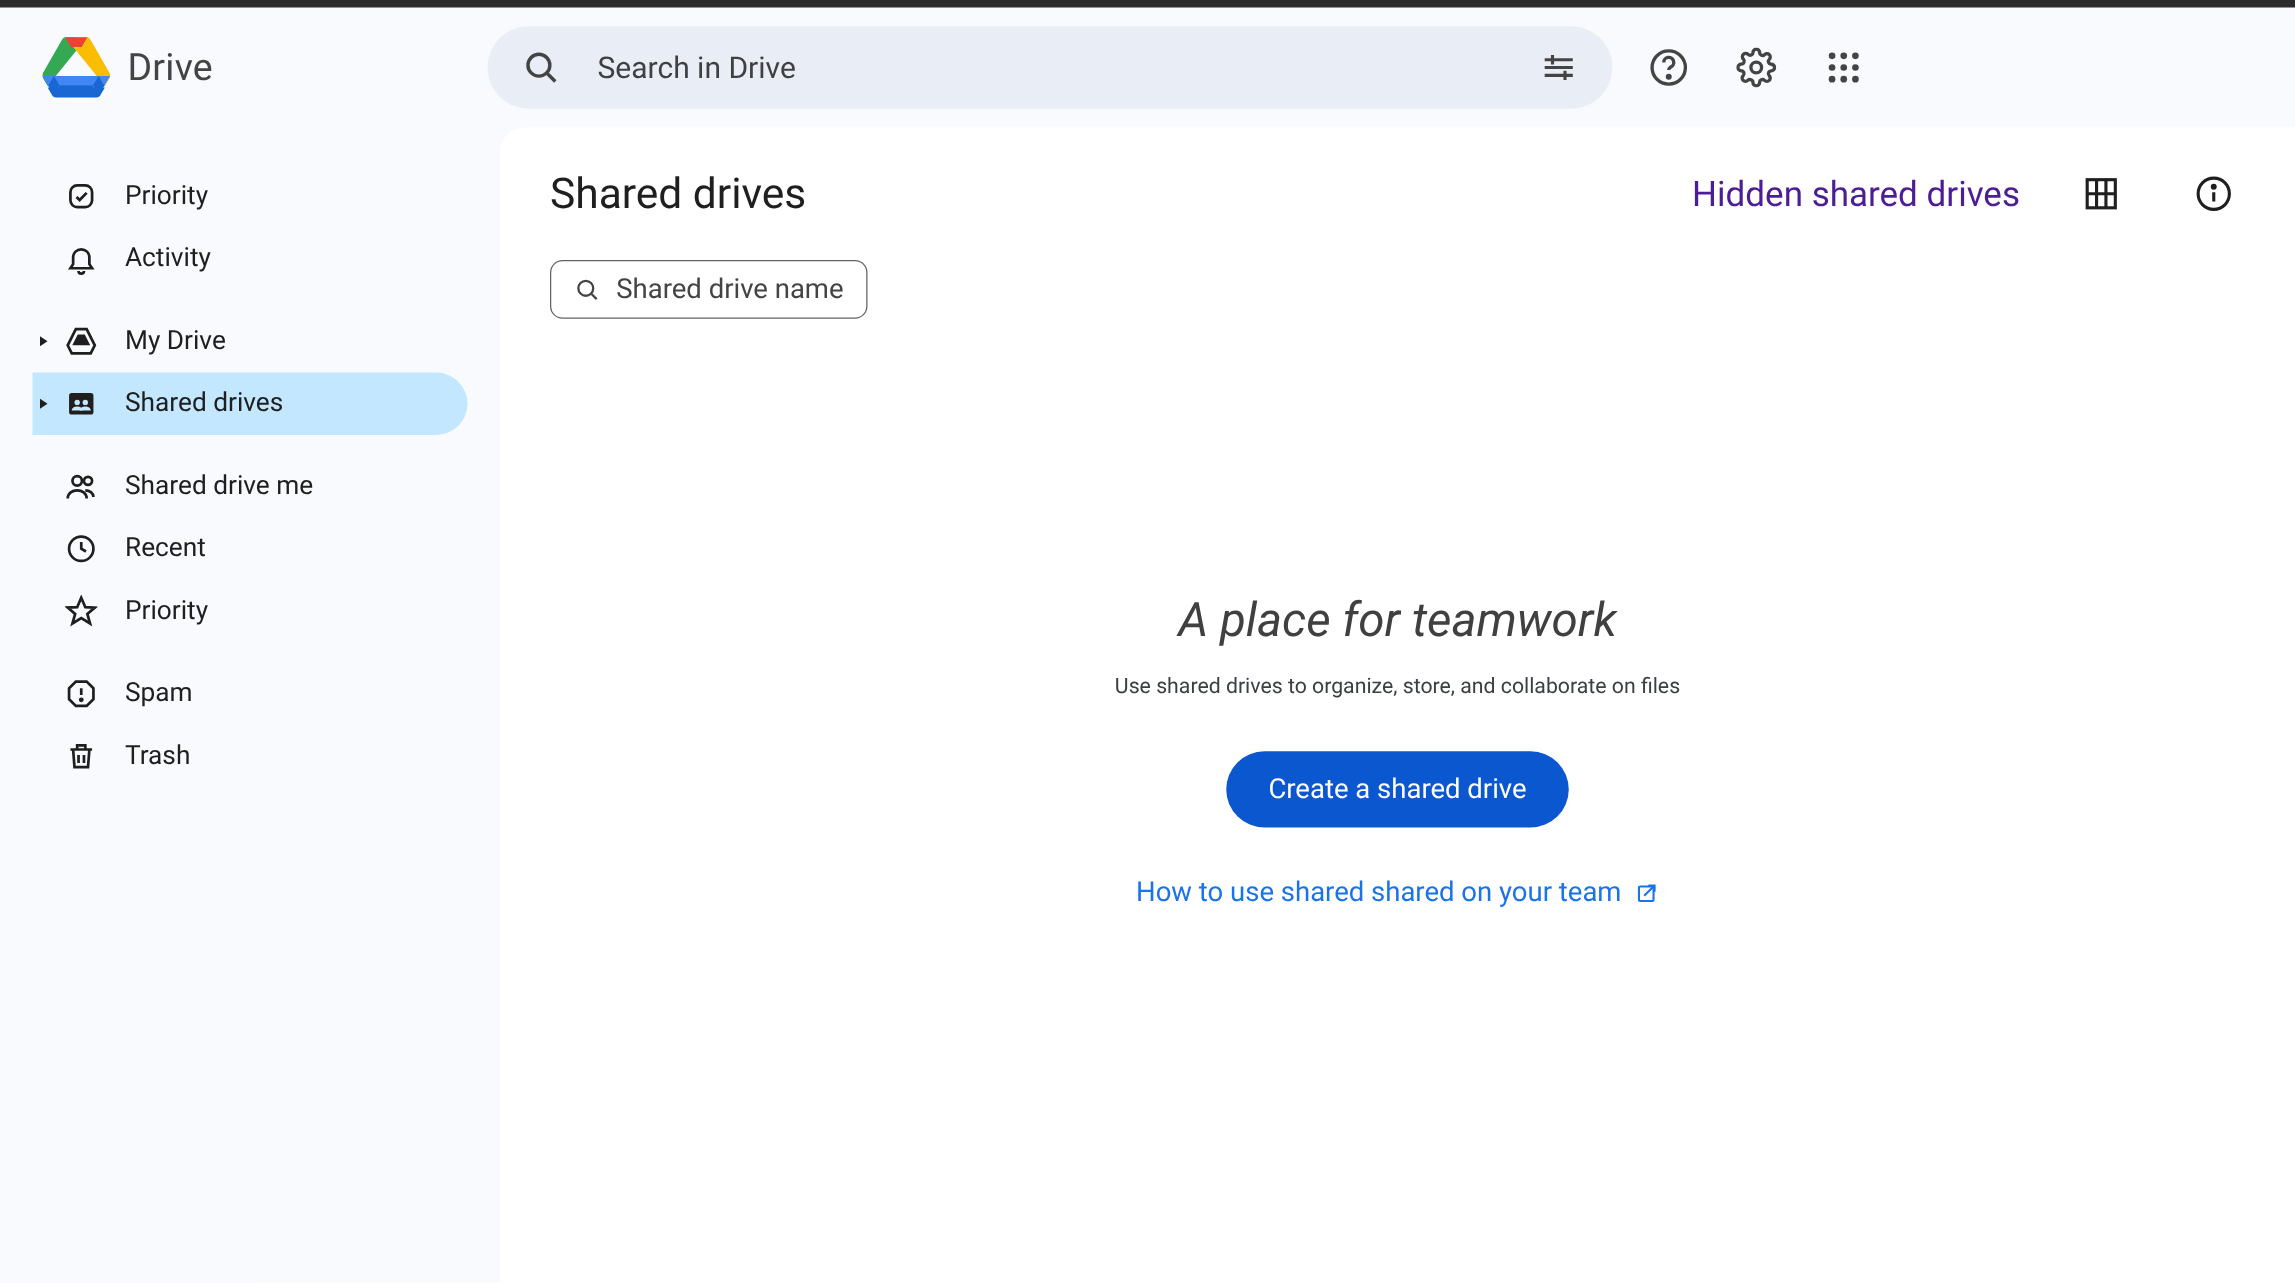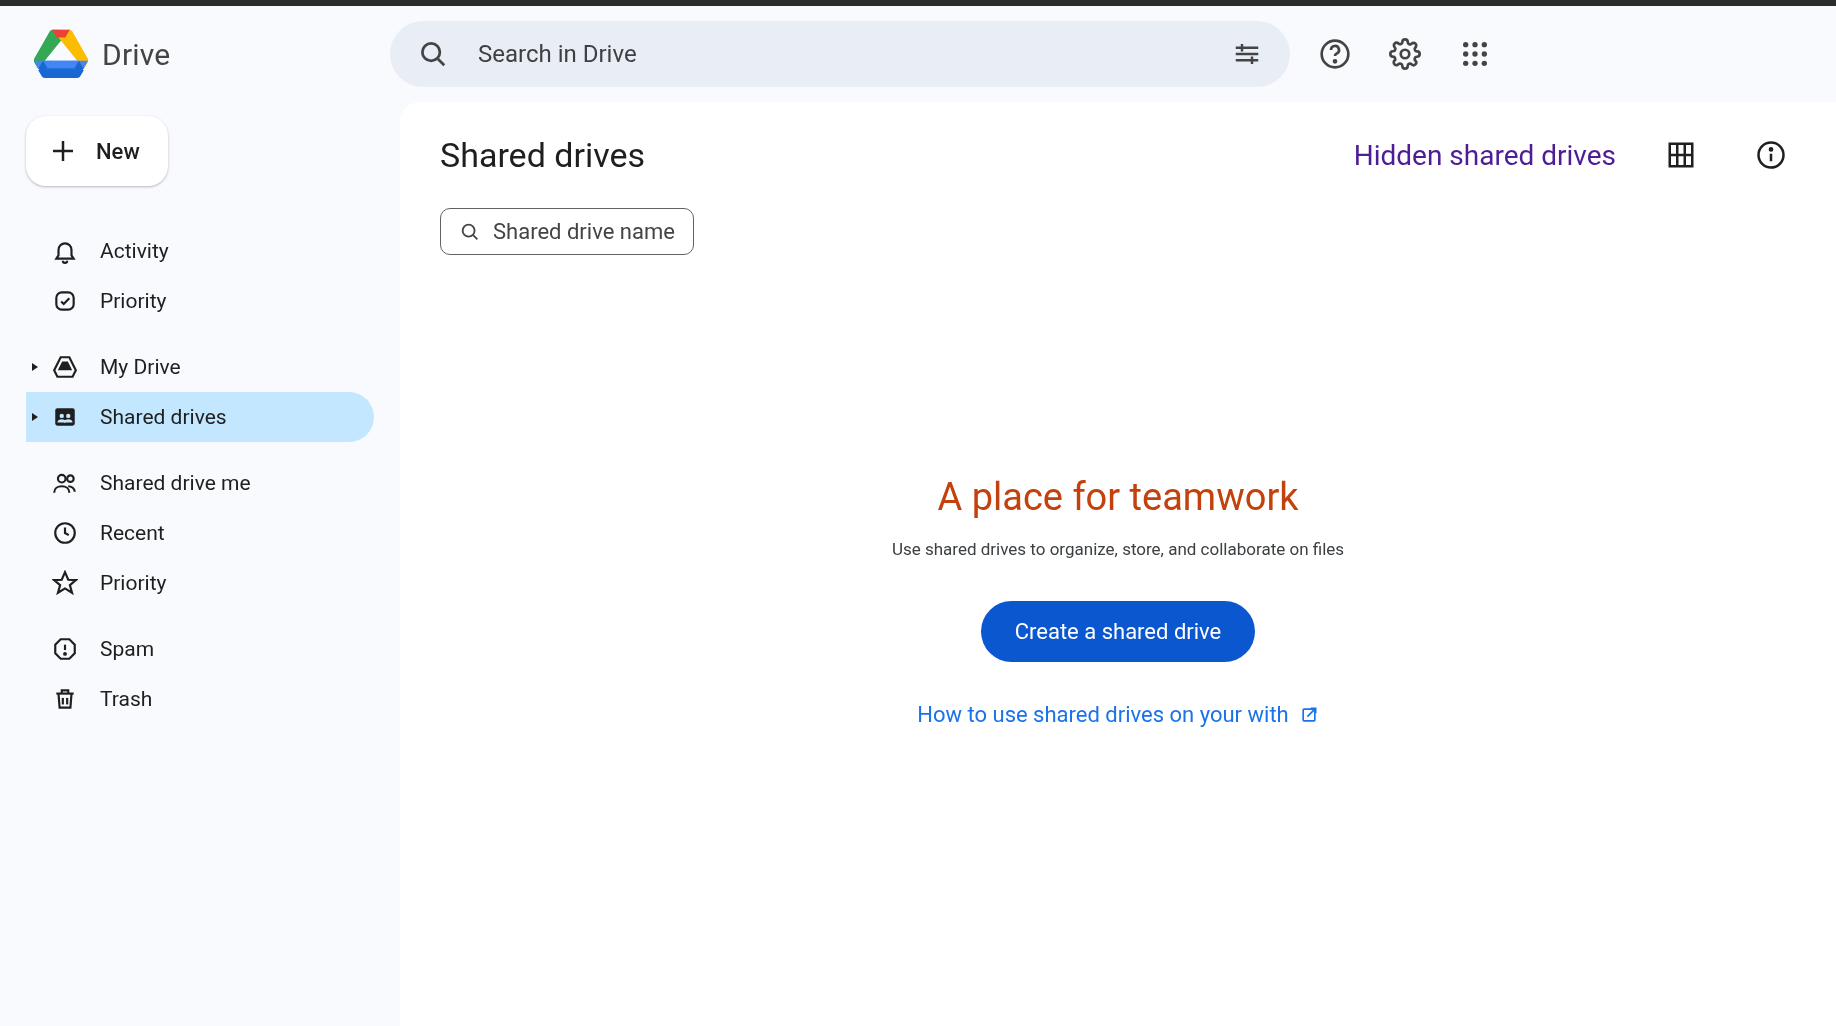--- a/index.html
+++ b/index.html
@@ -29,21 +29,21 @@
   .nav-item .nav-icon { width:26px; height:26px; display:flex; align-items:center; justify-content:center;}
   .nav-item .nav-icon svg { width:26px; height:26px; }
   .main { flex: 1; background: #fff; border-radius: 20px 0 0 0; margin-top: 0; padding: 28px 40px; display:flex; flex-direction:column;}
   .page-header { display: flex; align-items: center; gap: 20px; }
   .page-title { font-size: 34px; flex:1;}
   .hidden-link { color: #4c1d95; font-size: 28px; cursor:pointer;}
   .filter-wrap { margin-top: 28px;}
   .filter-chip { display:flex; align-items:center; gap:12px; border:1px solid #5f6368; border-radius: 10px; padding: 10px 18px; width: fit-content; font-size:22px; color:#444;}
   .filter-chip svg { width:22px; height:22px;}
   .empty-state { flex:1; display:flex; flex-direction:column; align-items:center; justify-content:flex-start; padding-top: 220px;}
-  .empty-title { font-size: 38px; color:#c2410c; margin-bottom: 20px;}
+  .empty-title { font-size: 38px; color:#404040; margin-bottom: 20px; font-style: italic;}
   .empty-sub { font-size: 17px; color:#3c4043; margin-bottom: 42px;}
   .cta-btn { background:#0b57d0; color:#fff; font-size:22px; padding: 18px 34px; border-radius: 40px; cursor:pointer; border:none; margin-bottom: 40px;}
   .learn-link { color:#1a73e8; font-size:22px; display:flex; align-items:center; gap:10px; cursor:pointer;}
   .learn-link svg { width:20px; height:20px;}
   .page-header .icon-btn svg { width:30px; height:30px;}
   .col { display:flex; flex-direction:column;}
 </style>
 </head>
 <body>
 
@@ -144,46 +144,39 @@
             <circle cx="5" cy="19" r="2"></circle>
             <circle cx="12" cy="19" r="2"></circle>
             <circle cx="19" cy="19" r="2"></circle>
           </svg>
     </div>
   </div>
 </div>
 
 <div class="layout">
   <div class="sidebar">
-    <div class="new-btn">
-      <svg viewBox="0 0 24 24" fill="none" stroke="#1f1f1f" stroke-width="2">
-            <line x1="12" y1="4" x2="12" y2="20"></line>
-            <line x1="4" y1="12" x2="20" y2="12"></line>
-          </svg>
-      <span>New</span>
-    </div>
 
     <div class="nav-group">
+      <div class="nav-item">
+        <div class="nav-icon">
+              <svg viewBox="0 0 24 24" fill="none" stroke="#1f1f1f" stroke-width="2">
+                <rect x="4" y="4" width="16" height="16" rx="5"></rect>
+                <path d="M8.5 12.5l2.3 2.3L16 9.5"></path>
+              </svg>
+            </div>
+        <span>Priority</span>
+      </div>
       <div class="nav-item">
         <div class="nav-icon">
               <svg viewBox="0 0 24 24" fill="none" stroke="#1f1f1f" stroke-width="2">
                 <path d="M18 16v-5a6 6 0 1 0-12 0v5l-2 3h16z"></path>
                 <path d="M10 21a2 2 0 0 0 4 0"></path>
               </svg>
             </div>
         <span>Activity</span>
-      </div>
-      <div class="nav-item">
-        <div class="nav-icon">
-              <svg viewBox="0 0 24 24" fill="none" stroke="#1f1f1f" stroke-width="2">
-                <rect x="4" y="4" width="16" height="16" rx="5"></rect>
-                <path d="M8.5 12.5l2.3 2.3L16 9.5"></path>
-              </svg>
-            </div>
-        <span>Priority</span>
       </div>
     </div>
 
     <div class="nav-group">
       <div class="nav-item">
         <div class="chev">
               <svg viewBox="0 0 10 10" fill="#1f1f1f">
                 <polygon points="2,1 8,5 2,9"></polygon>
               </svg>
             </div>
@@ -300,21 +293,21 @@
             </svg>
         <span>Shared drive name</span>
       </div>
     </div>
 
     <div class="empty-state">
       <div class="empty-title">A place for teamwork</div>
       <div class="empty-sub">Use shared drives to organize, store, and collaborate on files</div>
       <button class="cta-btn">Create a shared drive</button>
       <div class="learn-link">
-        <span>How to use shared drives on your with</span>
+        <span>How to use shared shared on your team</span>
         <svg viewBox="0 0 24 24" fill="none" stroke="#1a73e8" stroke-width="2">
               <rect x="5" y="5" width="14" height="14" rx="1"></rect>
               <path d="M10 14 L19 5"></path>
               <path d="M14 4h6v6"></path>
             </svg>
       </div>
     </div>
   </div>
 </div>
 

